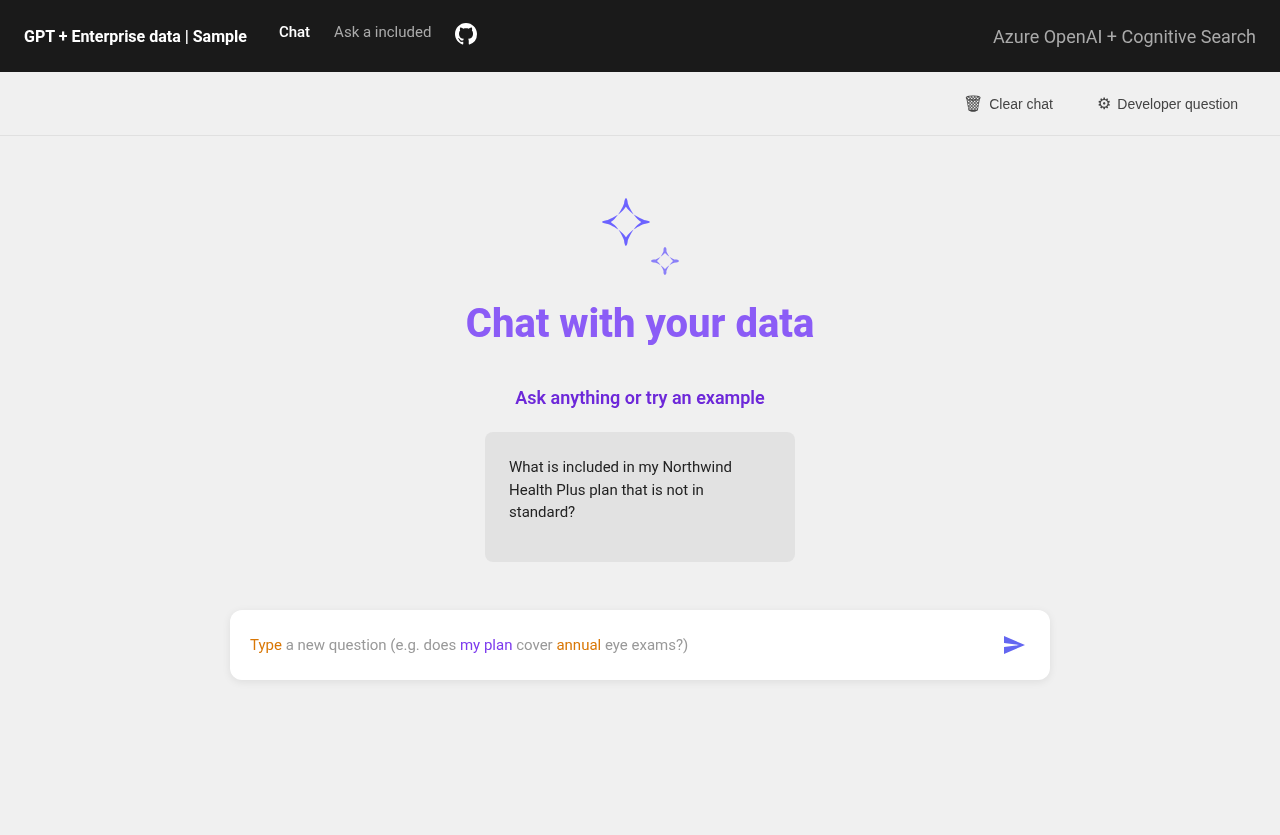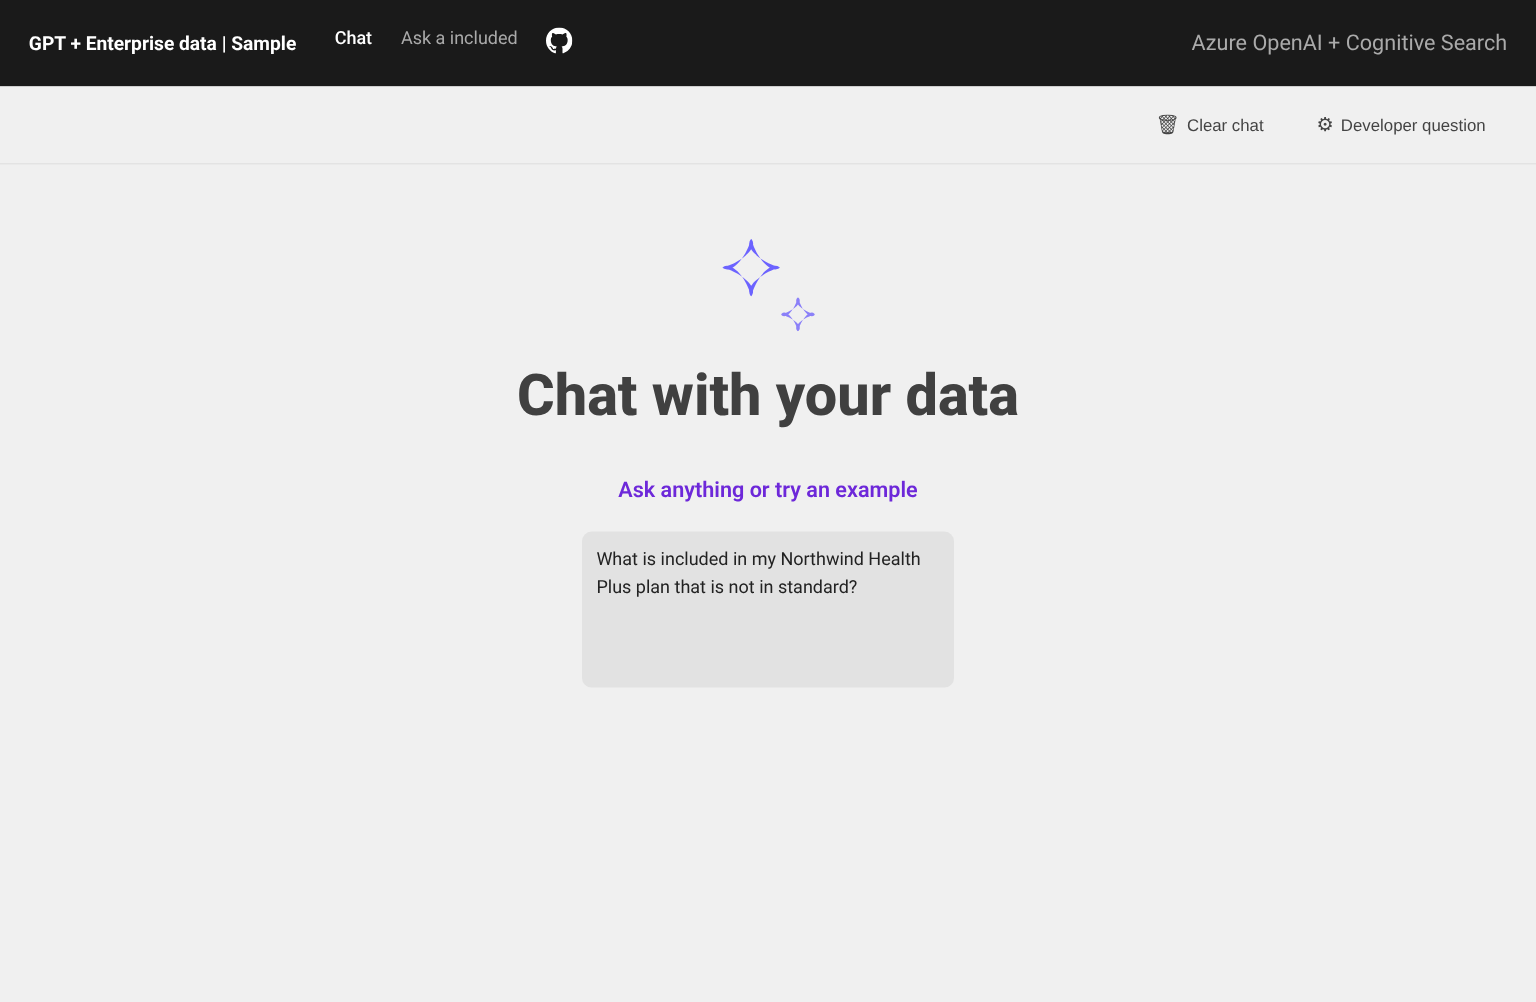--- a/index.html
+++ b/index.html
@@ -126,23 +126,23 @@
     .sparkle-small {
       position: absolute;
       bottom: 0;
       right: 0;
       width: 30px;
       height: 30px;
     }
 
     
     .page-title {
-      font-size: 48px;
+      font-size: 40px;
       font-weight: 800;
-      color: #404040;
+      color: #8b5cf6;
       margin-bottom: 40px;
     }
 
     
     .subtitle {
       font-size: 18px;
       font-weight: 600;
       color: #6d28d9;
       margin-bottom: 24px;
     }
@@ -151,21 +151,21 @@
     .cards-container {
       display: flex;
       gap: 20px;
       margin-bottom: 48px;
       justify-content: center;
     }
 
     .example-card {
       background-color: #e2e2e2;
       border-radius: 8px;
-      padding: 12px;
+      padding: 24px;
       width: 310px;
       min-height: 130px;
       cursor: pointer;
       display: flex;
       align-items: flex-start;
     }
 
     .example-card-text {
       font-size: 15px;
       color: #222222;
@@ -270,14 +270,32 @@
   <h1 class="page-title">Chat with your data</h1>
 
   <p class="subtitle">Ask anything or try an example</p>
 
   <div class="cards-container">
     <div class="example-card">
       <span class="example-card-text">What is included in my Northwind Health Plus plan that is not in standard?</span>
     </div>
   </div>
 
+  <div class="chat-input-container">
+    <div class="placeholder-text">
+      <span style="color:#d97706;">Type</span>
+      <span> a new question (e.g. does </span>
+      <span style="color:#7c3aed;">my</span>
+      <span> </span>
+      <span style="color:#7c3aed;">plan</span>
+      <span> cover </span>
+      <span style="color:#d97706;">annual</span>
+      <span> eye exams?)</span>
+    </div>
+    <input type="text" class="chat-input" style="position: absolute; opacity: 0; width: 1px; height: 1px;">
+    <button class="send-btn">
+      <svg viewBox="0 0 24 24" xmlns="http://www.w3.org/2000/svg">
+        <path d="M2.01 21L23 12 2.01 3 2 10l15 2-15 2z" fill="#6366f1"></path>
+      </svg>
+    </button>
+  </div>
 
 </div>
 
 </body></html>

